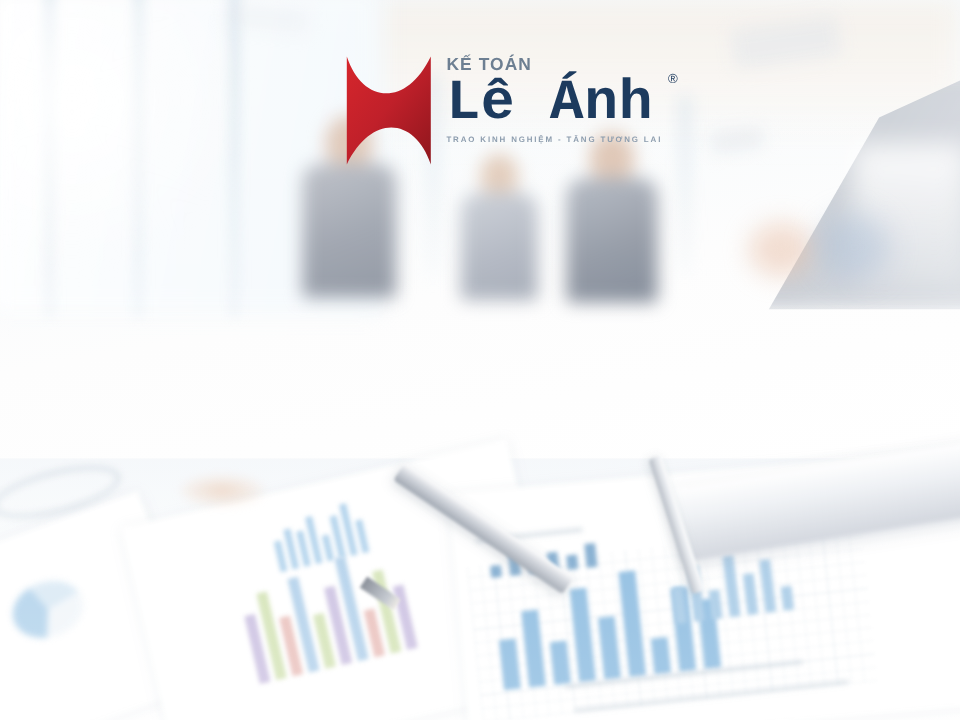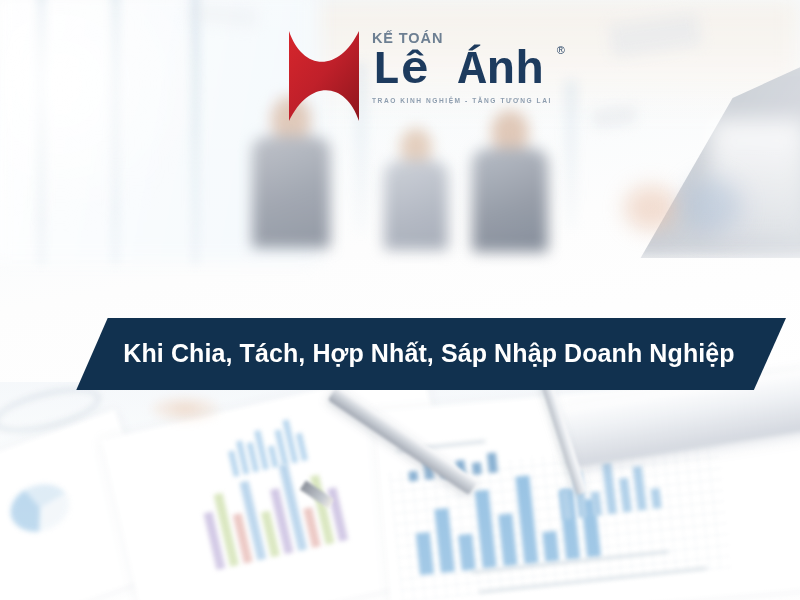--- a/index.html
+++ b/index.html
@@ -292,21 +292,21 @@
   
   .veil {
     position: absolute; inset: 0;
     background: linear-gradient(180deg, rgba(255,255,255,.16) 0%, rgba(255,255,255,.05) 45%, rgba(255,255,255,.30) 100%);
     pointer-events: none;
   }
 
   
   .logo {
     position: absolute;
-    left: 286px; top: 28px;
+    left: 286px; top: 44px;
     width: 260px; height: 98px;
     display: flex;
     align-items: flex-start;
     gap: 10px;
   }
   .logo-mark {
     width: 76px; height: 96px;
     flex: 0 0 auto;
   }
   .logo-text {
@@ -532,18 +532,15 @@
                C 60 54, 24 50, 3 93 Z" fill="url(#markGrad)"></path>
     </svg>
     <div class="logo-text">
       <div class="logo-ketoan">KẾ TOÁN</div>
       <div class="logo-name">Lê Ánh</div>
       <div class="logo-reg">®</div>
       <div class="logo-tag">TRAO KINH NGHIỆM - TĂNG TƯƠNG LAI</div>
     </div>
   </div>
 
-  <div class="subtitle-banner">
-    <div class="subtitle-text">Khi Chia, Tách, Hợp Nhất, Sáp Nhập Doanh Nghiệp</div>
-  </div>
 
 
 </div>
 
 </body></html>

